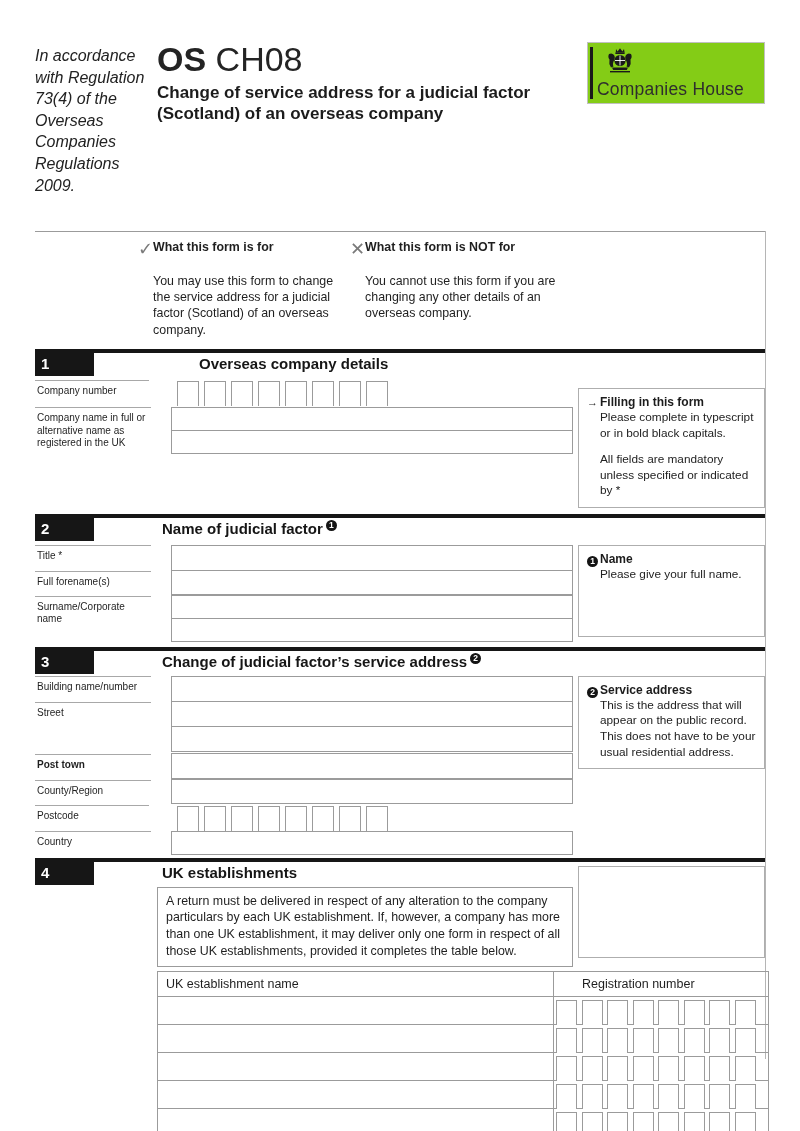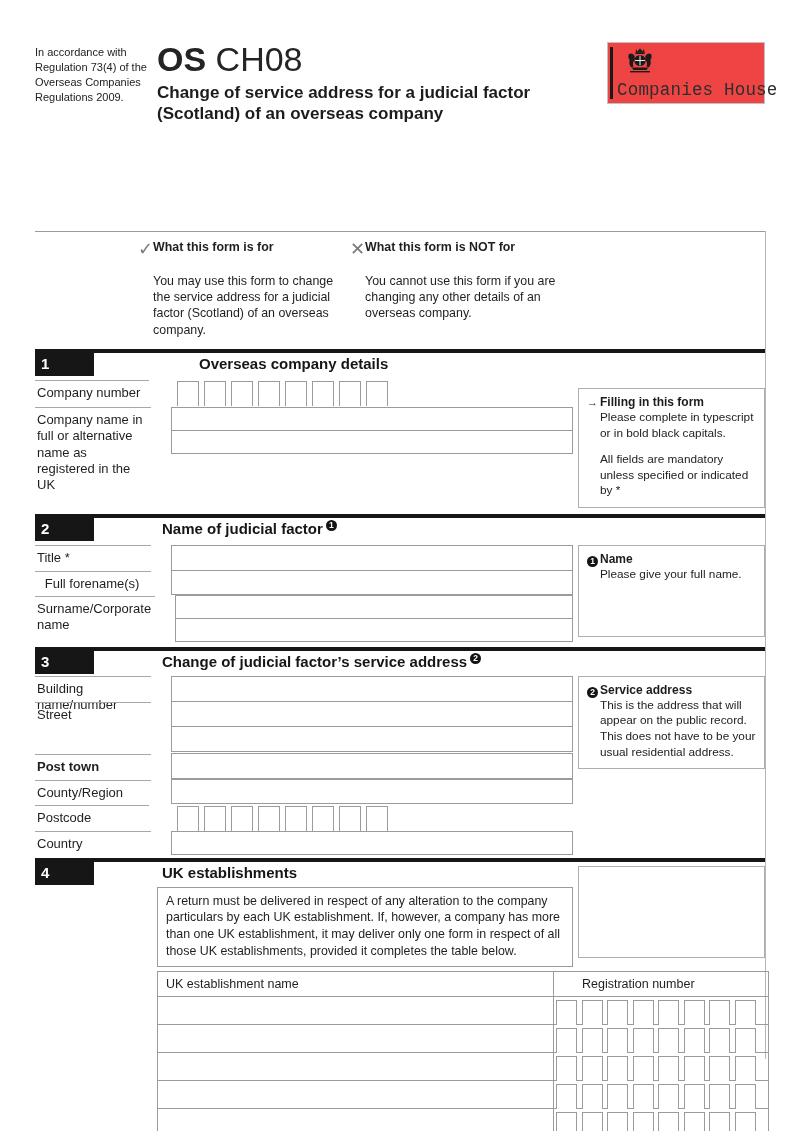--- a/index.html
+++ b/index.html
@@ -5,26 +5,26 @@
   html,body{margin:0;padding:0;background:#fff;}
   .page{
     width:800px;height:1131px;background:#fff;position:relative;
     font-family:"Liberation Sans","DejaVu Sans",sans-serif;color:#1f1f1f;
     overflow:hidden;
   }
   .content{padding:42px 35px 0 35px;position:relative;}
 
   
   .header{display:flex;height:189px;box-sizing:border-box;}
-  .reg-note{width:118px;font-size:11px;line-height:1.35;padding-top:3px;color:#222;}
+  .reg-note{width:118px;font-size:16px;line-height:1.35;padding-top:3px;color:#222;font-style:italic;}
   .title-block{flex:1;padding-left:4px;}
   .form-code{font-size:34px;color:#242424;letter-spacing:0;line-height:1;}
   .form-code b{font-weight:700;}
   .form-title{font-size:17px;font-weight:700;max-width:390px;line-height:1.22;margin-top:7px;color:#1c1c1c;}
-  .logo-box{width:158px;height:62px;border:1px solid #c0c0c0;box-sizing:border-box;position:relative;background:#ef4444;font-family:Liberation Mono, monospace;}
+  .logo-box{width:178px;height:62px;border:1px solid #c0c0c0;box-sizing:border-box;position:relative;background:#84cc16;}
   .logo-bar{position:absolute;left:2px;top:4px;bottom:4px;width:3px;background:#1a1a1a;}
   .logo-crest{position:absolute;left:14px;top:3px;}
   .logo-text{position:absolute;left:9px;bottom:3px;font-size:17.5px;color:#2e2e2e;letter-spacing:.2px;white-space:nowrap;}
 
   
   .intro{border-top:1px solid #9b9b9b;height:118px;display:flex;padding-top:7px;box-sizing:border-box;}
   .intro .spacer{width:103px;}
   .icol{display:flex;}
   .icol .glyph{width:18px;font-size:18px;font-weight:700;color:#7a7a7a;line-height:1;padding-top:1px;}
   .icol .itxt{font-size:12.4px;line-height:1.3;}
@@ -38,21 +38,21 @@
   .sec-head{display:flex;align-items:flex-start;}
   .badge{width:53px;background:#161616;color:#fff;font-weight:700;font-size:15px;padding:2px 0 3px 6px;line-height:1.2;}
   .sec-title{font-weight:700;font-size:15px;padding:2px 0 0 68px;color:#161616;}
   .sup-circ{display:inline-block;width:11px;height:11px;border-radius:50%;background:#141414;color:#fff;
     font-size:8.5px;font-weight:700;line-height:11px;text-align:center;vertical-align:6px;margin-left:3px;}
 
   .sec-body{display:flex;margin-top:4px;}
   .rows{width:538px;}
   .frow{display:flex;}
   .flabel{width:120px;margin-right:20px;border-top:1px solid #a8a8a8;padding:4px 4px 0 2px;
-    font-size:13px;line-height:1.25;box-sizing:border-box;color:#1f1f1f;}
+    font-size:10px;line-height:1.25;box-sizing:border-box;color:#1f1f1f;}
   .finputs{width:416px;}
   .fbox{border:1px solid #9b9b9b;height:25px;box-sizing:border-box;background:#fff;}
   .fbox + .fbox{margin-top:-1px;}
   .combrow{padding:1px 0 2px 8px;}
   .comb{display:flex;}
   .comb-cell{width:20px;height:24px;border:1px solid #9b9b9b;border-bottom:none;margin-right:5px;background:#fff;}
 
   .notes{width:187px;margin-left:5px;}
   .note-box{border:1px solid #aeaeae;box-sizing:border-box;padding:6px 8px 8px 8px;background:#fff;}
   .note-title{font-size:12px;font-weight:700;display:flex;align-items:baseline;color:#1c1c1c;}
@@ -191,21 +191,21 @@
       </div>
       <div class="sec-body">
         <div class="rows">
           <div class="frow">
             <div class="flabel" style="height:26px;">Title *</div>
             <div class="finputs">
                 <div class="fbox" style="height:26px;"></div>
               </div>
           </div>
           <div class="frow">
-            <div class="flabel" style="height:25px;text-align:center;">Full forename(s)</div>
+            <div class="flabel" style="height:25px;">Full forename(s)</div>
             <div class="finputs">
                 <div class="fbox" style="height:25px;margin-top:-1px;"></div>
               </div>
           </div>
           <div class="frow">
             <div class="flabel" style="height:48px;">Surname/Corporate name</div>
             <div class="finputs">
               <div class="fbox" style="height:24px;margin-top:-1px;"></div>
               <div class="fbox" style="height:24px;"></div>
             </div>

